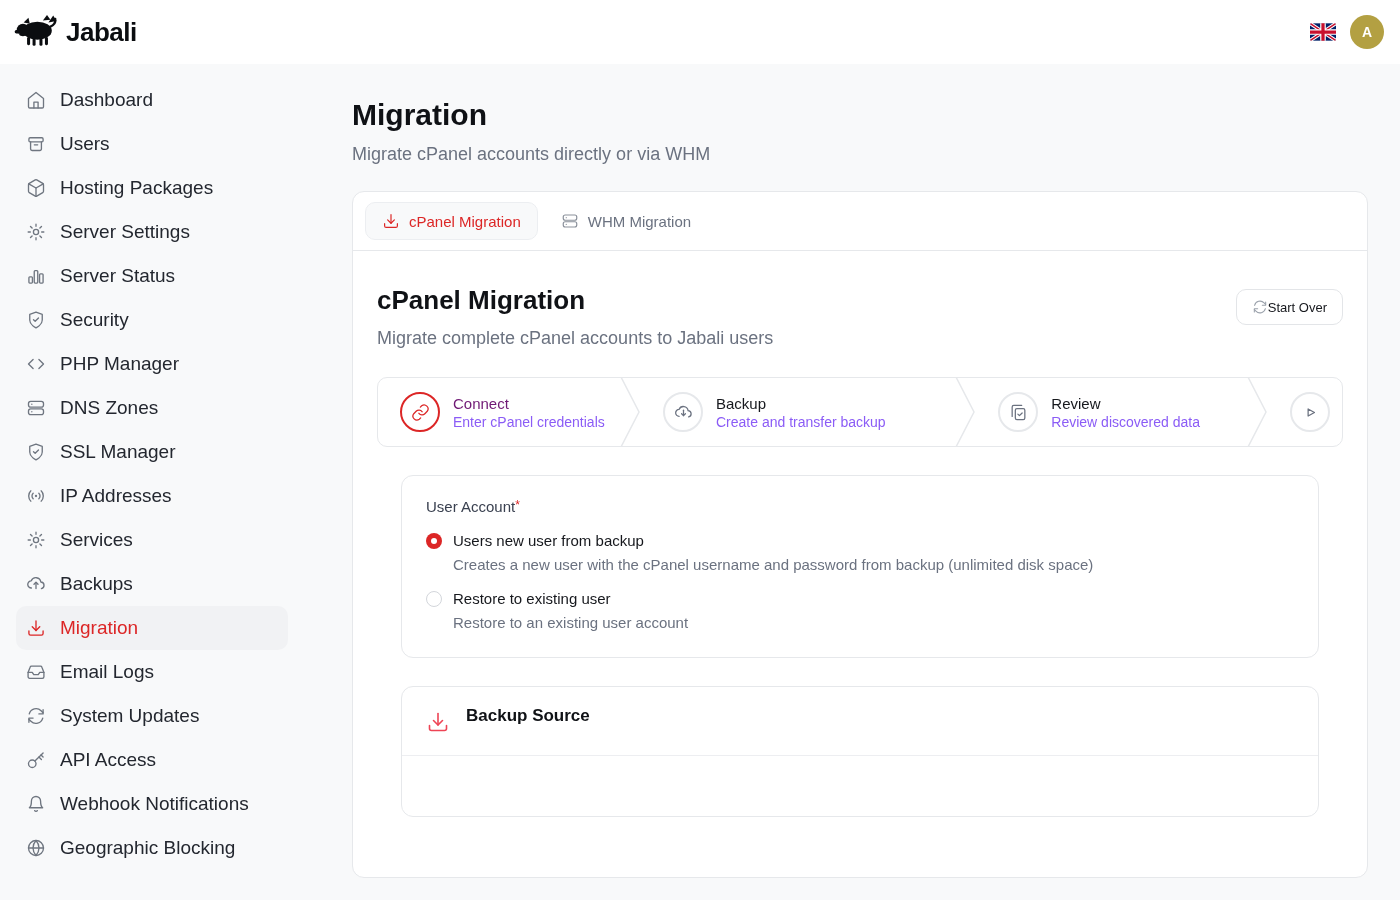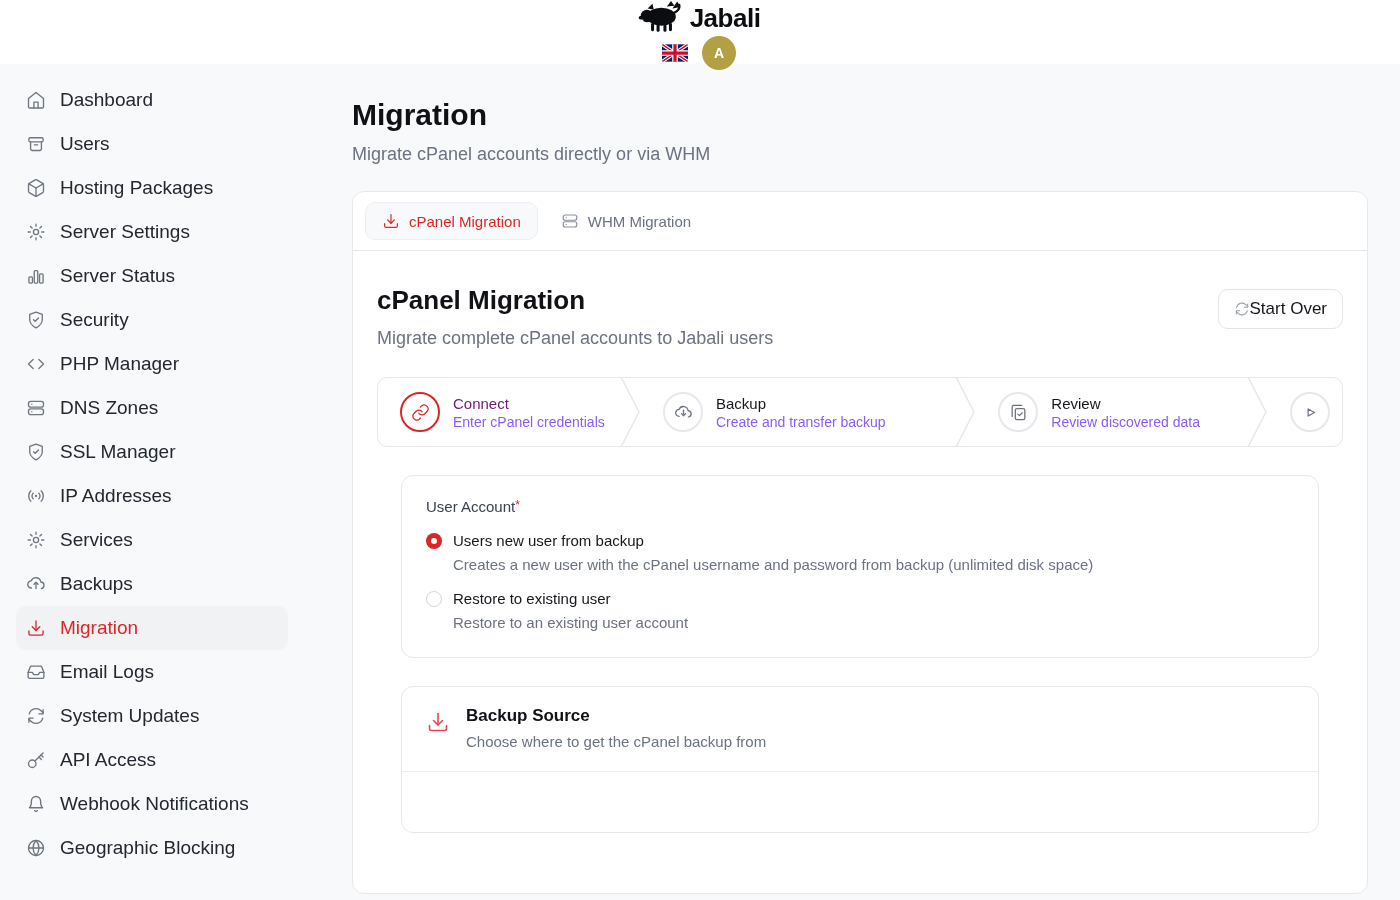--- a/index.html
+++ b/index.html
@@ -2,21 +2,21 @@
 <html><head>
 <meta charset="utf-8">
 <style>
   * { margin:0; padding:0; box-sizing:border-box; }
   html,body { width:1400px; height:900px; overflow:hidden;
     font-family:"Liberation Sans","DejaVu Sans",sans-serif;
     background:#f8f9fa; color:#16181d; }
 
   
   .topbar { height:64px; background:#ffffff; display:flex; align-items:center;
-    justify-content:space-between; padding:0 16px 0 14px;flex-direction:column; }
+    justify-content:space-between; padding:0 16px 0 14px; }
   .brand { display:flex; align-items:center; gap:8px; cursor:pointer; }
   .brand-name { font-size:26px; font-weight:800; letter-spacing:-0.5px; color:#0b0d10; }
   .topbar-right { display:flex; align-items:center; gap:14px; }
   .flag { width:26px; height:18px; border-radius:2px; overflow:hidden; display:block; }
   .avatar { width:34px; height:34px; border-radius:50%; background:#b3a042; color:#fff;
     font-size:14px; font-weight:700; display:flex; align-items:center; justify-content:center; }
 
   
   .layout { display:flex; height:836px; }
   .sidebar { width:304px; flex:none; background:#f8f9fa; padding:14px 16px; }
@@ -40,21 +40,21 @@
   .tab .ic { width:18px; height:18px; display:flex; color:#8b919b; }
   .tab .ic svg { width:18px; height:18px; }
   .tab.active { background:#f8f9fa; border-color:#eceef1; color:#dc2626; font-weight:500; }
   .tab.active .ic { color:#dc2626; }
 
   .card-body { padding:34px 24px 60px; }
   .panel-head { display:flex; justify-content:space-between; align-items:flex-start; }
   .panel-title { font-size:26px; font-weight:800; color:#101216; }
   .panel-sub { font-size:18px; color:#6b7280; margin-top:12px; }
   .btn { display:flex; align-items:center; gap:0; background:#fff; border:1px solid #e3e5e8;
-    border-radius:10px; padding:9px 15px; font-size:17px; color:#16181d; cursor:pointer;
+    border-radius:10px; padding:9px 15px; font-size:13px; color:#16181d; cursor:pointer;
     font-family:inherit; margin-top:4px; }
   .btn .ic { width:16px; height:16px; display:flex; color:#9aa1ab; }
   .btn .ic svg { width:16px; height:16px; }
 
   
   .stepper { margin-top:28px; border:1px solid #e6e8eb; border-radius:10px; height:70px;
     display:flex; align-items:center; overflow:hidden; background:#fff; }
   .step { display:flex; align-items:center; gap:13px; padding-left:22px; min-width:0;
     white-space:nowrap; overflow:hidden; }
   .step:nth-child(1){ flex:0 0 25%; }
@@ -440,21 +440,20 @@
             <div class="subcard-head">
               <span class="ic">
                   <svg class="st" viewBox="0 0 24 24" stroke-width="1.7">
                     <path d="M20.5 15.5v3a2 2 0 0 1-2 2h-13a2 2 0 0 1-2-2v-3"></path>
                     <path d="M7.5 10.5 12 15l4.5-4.5"></path>
                     <path d="M12 15V3.5"></path>
                   </svg>
                 </span>
               <div>
                 <div class="subcard-title">Backup Source</div>
-                <div class="subcard-sub">Choose where to get the cPanel backup from</div>
               </div>
             </div>
             <div class="subcard-body stub"></div>
           </div>
         </div>
       </div>
     </section>
   </main>
 </div>
 

